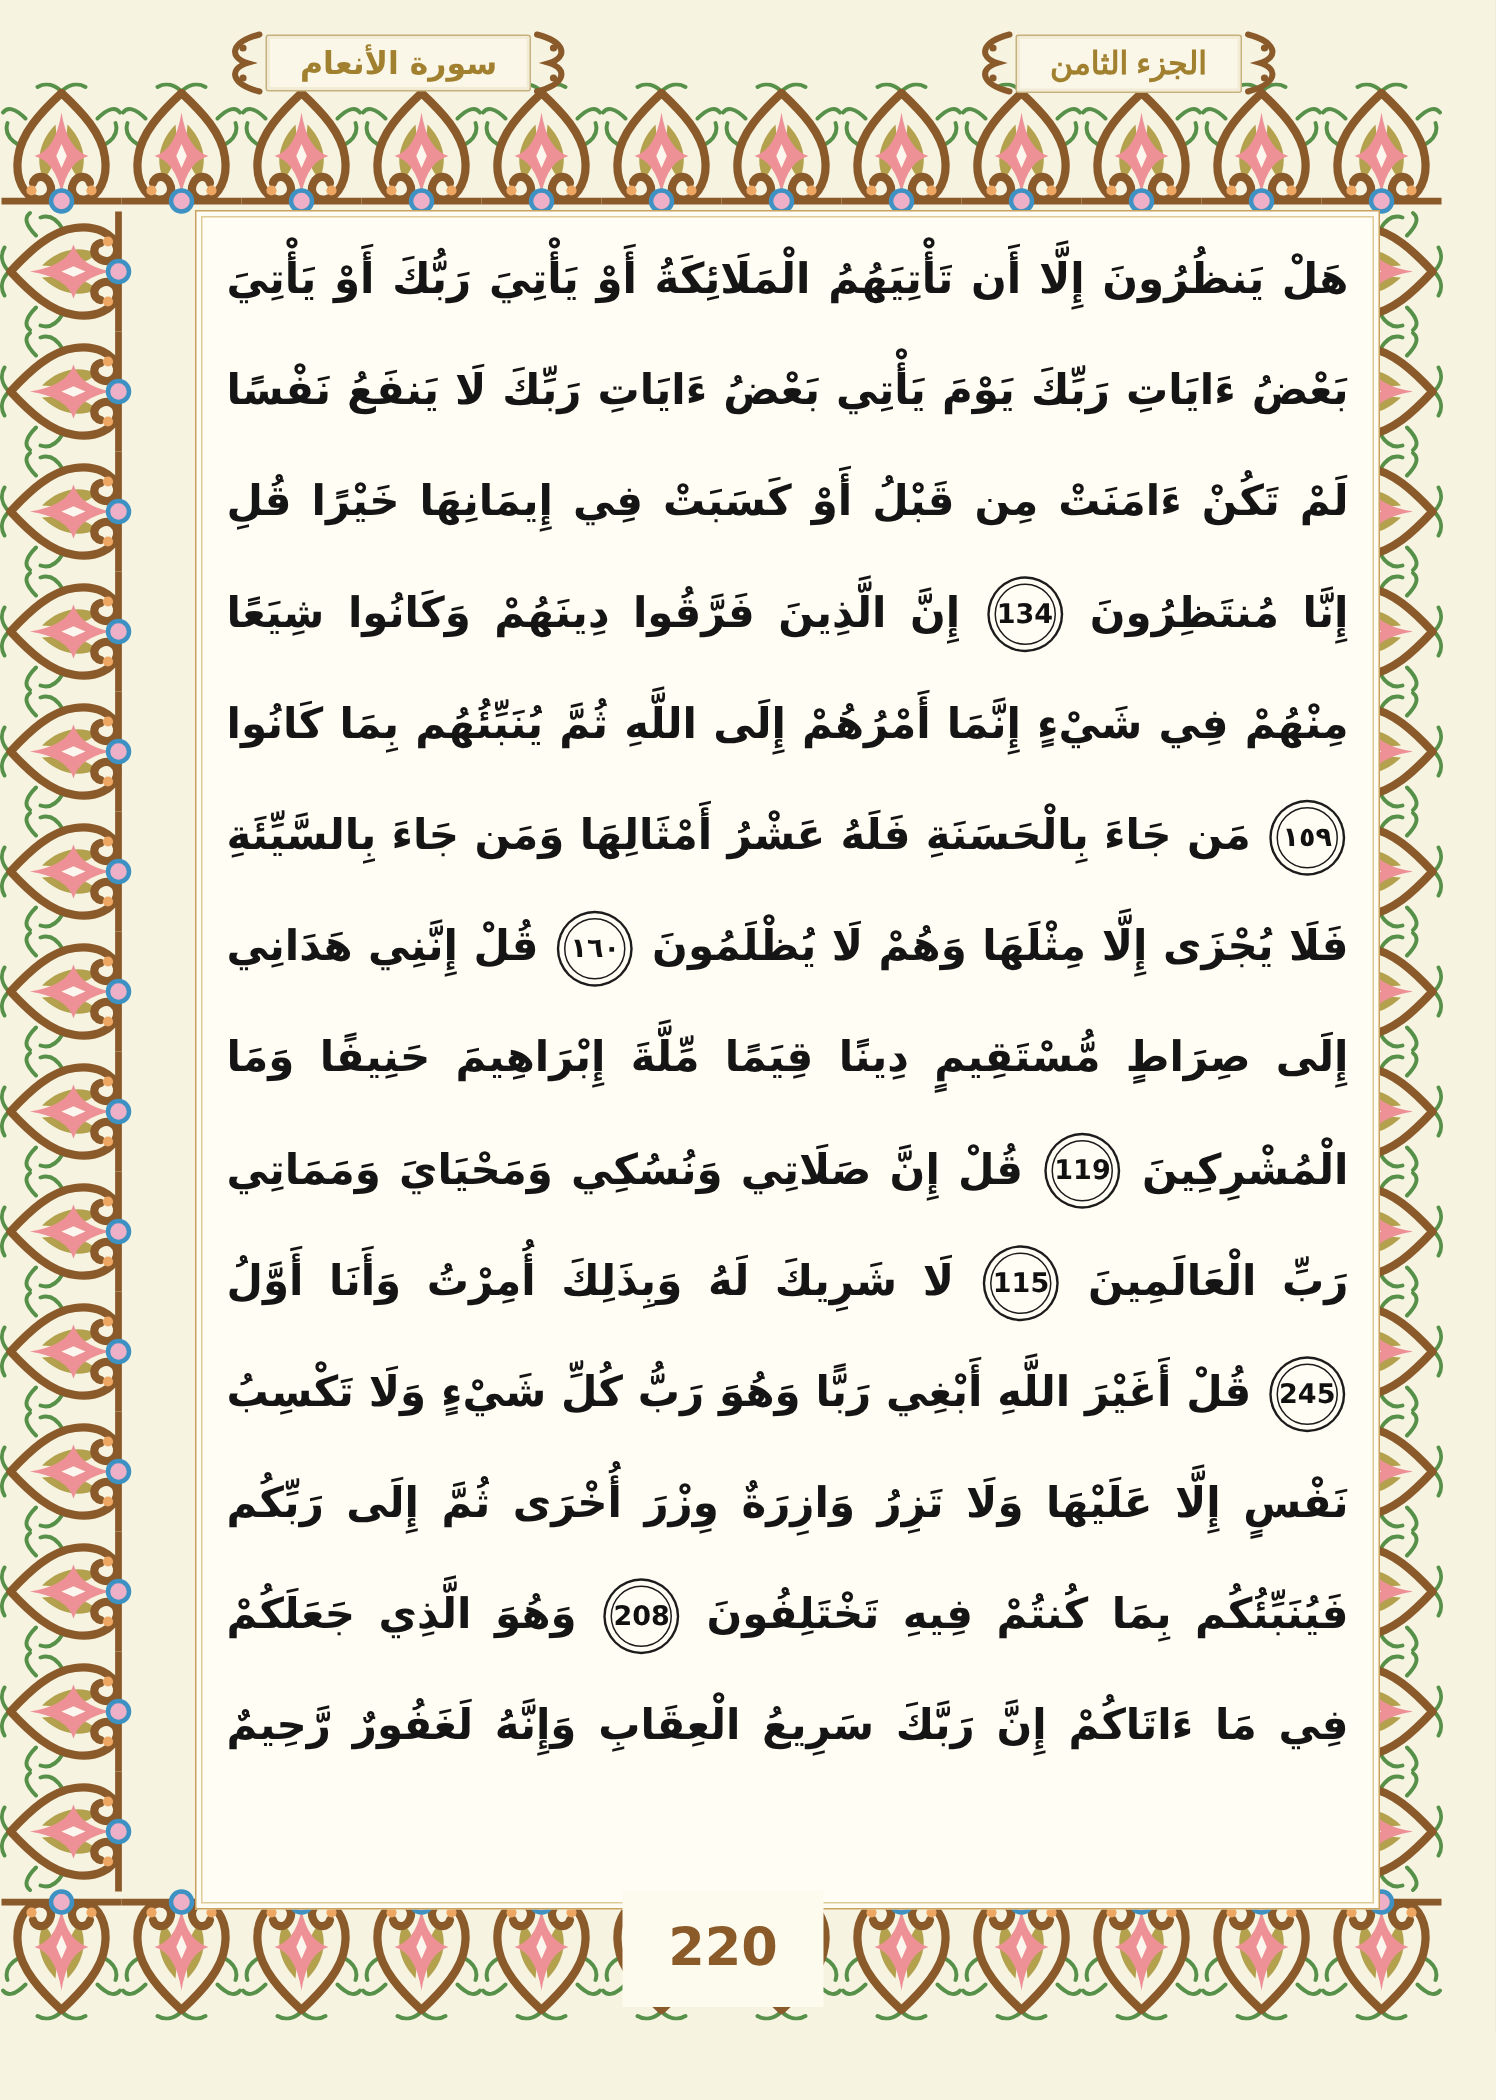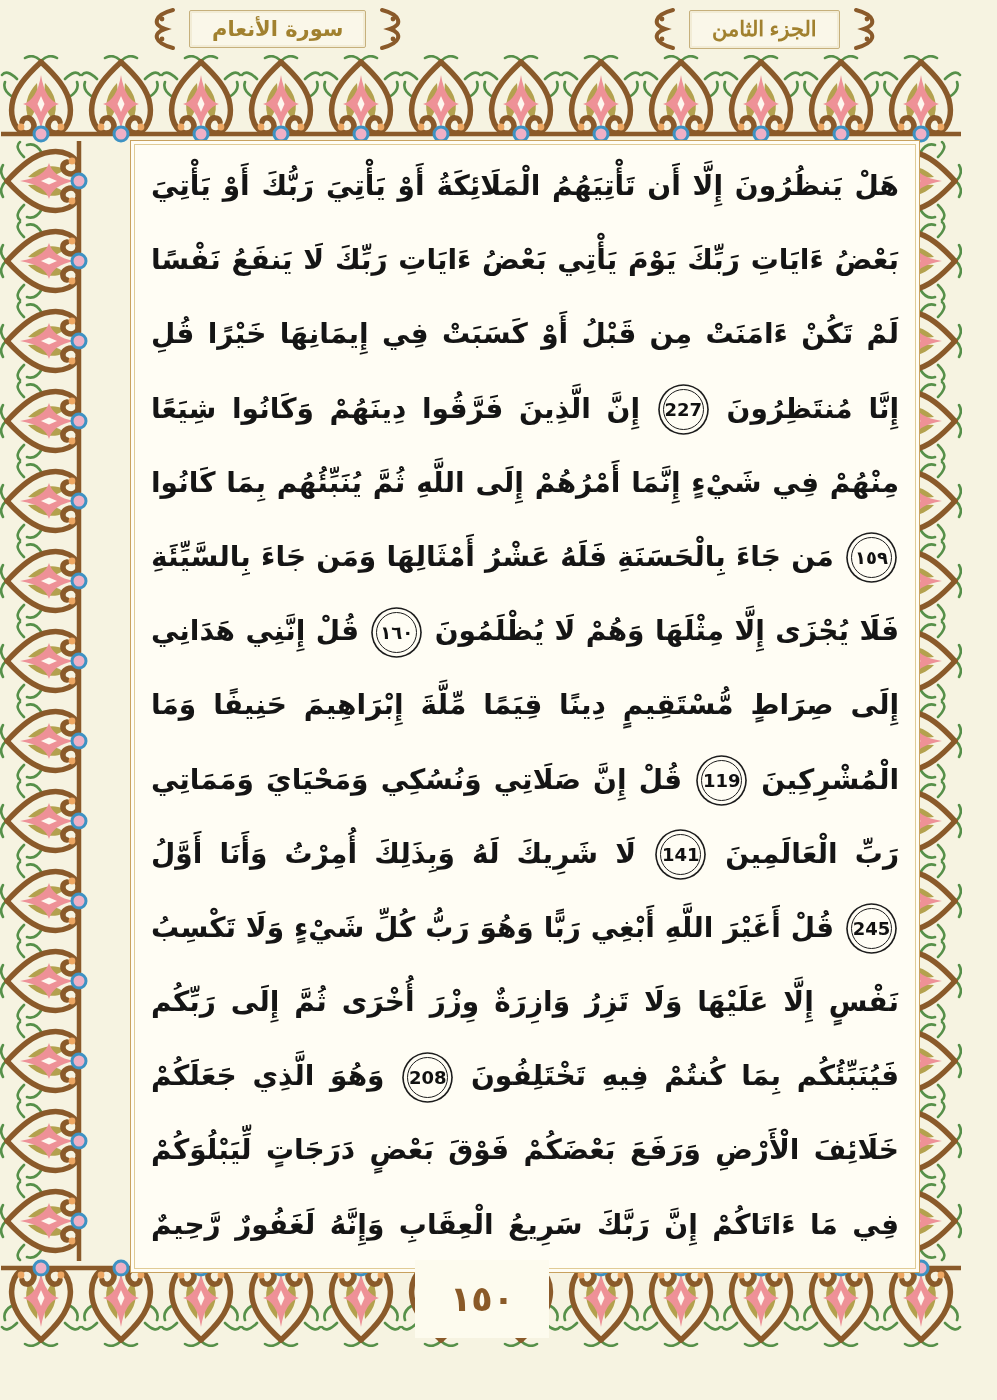--- a/index.html
+++ b/index.html
@@ -1,19 +1,19 @@
 <!DOCTYPE html>
 <html lang="ar"><head>
 <meta charset="utf-8">
 <style>
   html,body{margin:0;padding:0;background:#e9e5d3;}
   .page{position:relative;width:997px;height:1400px;background:#f6f3e1;overflow:hidden;
         font-family:"DejaVu Sans",sans-serif;}
   
-  .cartouche{position:absolute;top:6px;display:flex;align-items:center;gap:13px;z-index:6;}
+  .cartouche{position:absolute;top:19px;display:flex;align-items:center;gap:1px;z-index:6;}
   .cartouche-surah{left:146px;}
   .cartouche-juz{left:646px;font-family:Liberation Serif, serif;}
   .c-box{border:1.2px solid #c6b07c;background:#faf7e9;border-radius:2px;
          padding:6px 22px;color:#a1812f;font-size:21px;font-weight:bold;
          box-shadow:inset 0 0 0 2px #f2ecd6;direction:rtl;white-space:nowrap;}
   .bracket-svg{display:block;}
   
   #border-svg{position:absolute;left:0;top:55px;z-index:1;}
   
   .text-frame{position:absolute;left:86px;top:140px;width:790px;height:1133px;
@@ -133,29 +133,28 @@
       <use href="#motif" transform="translate(0,1126) rotate(-90)"></use>
       <use href="#motif" transform="translate(962,1046) rotate(90)"></use>
       <use href="#motif" transform="translate(0,1206) rotate(-90)"></use>
       <use href="#motif" transform="translate(962,1126) rotate(90)"></use>
     </svg>
 
   <div class="text-frame">
       <div class="qline">هَلْ يَنظُرُونَ إِلَّا أَن تَأْتِيَهُمُ الْمَلَائِكَةُ أَوْ يَأْتِيَ رَبُّكَ أَوْ يَأْتِيَ</div>
       <div class="qline">بَعْضُ ءَايَاتِ رَبِّكَ يَوْمَ يَأْتِي بَعْضُ ءَايَاتِ رَبِّكَ لَا يَنفَعُ نَفْسًا إِيمَانُهَا</div>
       <div class="qline">لَمْ تَكُنْ ءَامَنَتْ مِن قَبْلُ أَوْ كَسَبَتْ فِي إِيمَانِهَا خَيْرًا قُلِ انتَظِرُوا</div>
-      <div class="qline">إِنَّا مُنتَظِرُونَ <span class="vmark">227</span> إِنَّ الَّذِينَ فَرَّقُوا دِينَهُمْ وَكَانُوا شِيَعًا لَّسْتَ</div>
+      <div class="qline">إِنَّا مُنتَظِرُونَ <span class="vmark">134</span> إِنَّ الَّذِينَ فَرَّقُوا دِينَهُمْ وَكَانُوا شِيَعًا لَّسْتَ</div>
       <div class="qline">مِنْهُمْ فِي شَيْءٍ إِنَّمَا أَمْرُهُمْ إِلَى اللَّهِ ثُمَّ يُنَبِّئُهُم بِمَا كَانُوا يَفْعَلُونَ</div>
       <div class="qline"><span class="vmark">١٥٩</span> مَن جَاءَ بِالْحَسَنَةِ فَلَهُ عَشْرُ أَمْثَالِهَا وَمَن جَاءَ بِالسَّيِّئَةِ</div>
       <div class="qline">فَلَا يُجْزَى إِلَّا مِثْلَهَا وَهُمْ لَا يُظْلَمُونَ <span class="vmark">١٦٠</span> قُلْ إِنَّنِي هَدَانِي رَبِّي</div>
       <div class="qline">إِلَى صِرَاطٍ مُّسْتَقِيمٍ دِينًا قِيَمًا مِّلَّةَ إِبْرَاهِيمَ حَنِيفًا وَمَا كَانَ مِنَ</div>
       <div class="qline">الْمُشْرِكِينَ <span class="vmark">119</span> قُلْ إِنَّ صَلَاتِي وَنُسُكِي وَمَحْيَايَ وَمَمَاتِي لِلَّهِ</div>
-      <div class="qline">رَبِّ الْعَالَمِينَ <span class="vmark">141</span> لَا شَرِيكَ لَهُ وَبِذَلِكَ أُمِرْتُ وَأَنَا أَوَّلُ الْمُسْلِمِينَ</div>
+      <div class="qline">رَبِّ الْعَالَمِينَ <span class="vmark">115</span> لَا شَرِيكَ لَهُ وَبِذَلِكَ أُمِرْتُ وَأَنَا أَوَّلُ الْمُسْلِمِينَ</div>
       <div class="qline"><span class="vmark">245</span> قُلْ أَغَيْرَ اللَّهِ أَبْغِي رَبًّا وَهُوَ رَبُّ كُلِّ شَيْءٍ وَلَا تَكْسِبُ كُلُّ</div>
       <div class="qline">نَفْسٍ إِلَّا عَلَيْهَا وَلَا تَزِرُ وَازِرَةٌ وِزْرَ أُخْرَى ثُمَّ إِلَى رَبِّكُم مَّرْجِعُكُمْ</div>
       <div class="qline">فَيُنَبِّئُكُم بِمَا كُنتُمْ فِيهِ تَخْتَلِفُونَ <span class="vmark">208</span> وَهُوَ الَّذِي جَعَلَكُمْ</div>
-      <div class="qline">خَلَائِفَ الْأَرْضِ وَرَفَعَ بَعْضَكُمْ فَوْقَ بَعْضٍ دَرَجَاتٍ لِّيَبْلُوَكُمْ</div>
       <div class="qline">فِي مَا ءَاتَاكُمْ إِنَّ رَبَّكَ سَرِيعُ الْعِقَابِ وَإِنَّهُ لَغَفُورٌ رَّحِيمٌ </div>
     </div>
 
-  <div class="page-number">١٥٠</div>
+  <div class="page-number">220</div>
 
 </div>
 
 </body></html>

